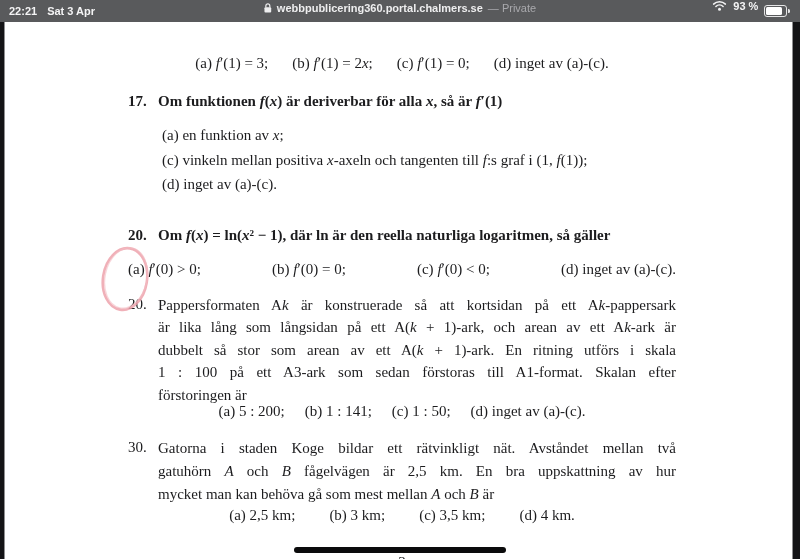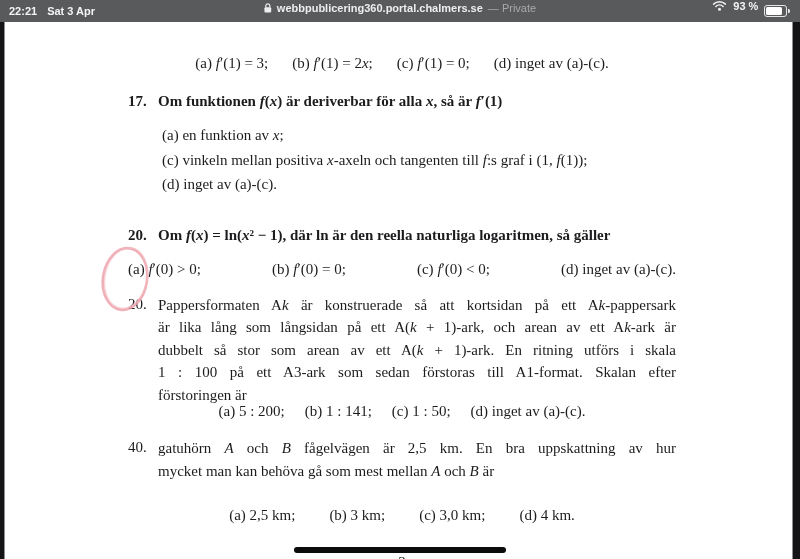--- a/index.html
+++ b/index.html
@@ -130,30 +130,31 @@
       </div>
     </div>
     <div class="block optrow" style="top:371px;gap:20px;">
       <span class="opt">(a) 5 : 200;</span>
       <span class="opt">(b) 1 : 141;</span>
       <span class="opt">(c) 1 : 50;</span>
       <span class="opt">(d) inget av (a)-(c).</span>
     </div>
 
     <div class="block q20" style="top:407px;">
-      <span class="qnum" style="position:absolute;left:0;">40.</span>
+      <span class="qnum" style="position:absolute;left:0;">30.</span>
       <div class="para">
+        <div class="jline">Gatorna i staden Koge bildar ett rätvinkligt nät. Avståndet mellan två</div>
         <div class="jline">gatuhörn <i>A</i> och <i>B</i> fågelvägen är 2,5 km. En bra uppskattning av hur</div>
         <div class="jline jlast">mycket man kan behöva gå som mest mellan <i>A</i> och <i>B</i> är</div>
       </div>
     </div>
     <div class="block optrow" style="top:475px;gap:34px;">
       <span class="opt">(a) 2,5 km;</span>
       <span class="opt">(b) 3 km;</span>
-      <span class="opt">(c) 3,0 km;</span>
+      <span class="opt">(c) 3,5 km;</span>
       <span class="opt">(d) 4 km.</span>
     </div>
 
     <div class="block pagenum" style="top:522px;">3</div>
   </div>
 </div>
 
 <svg class="annotation" width="70" height="82" viewBox="0 0 70 82">
   <ellipse cx="33" cy="40" rx="22" ry="31" fill="none" stroke="#eda2ac" stroke-width="2.6" opacity="0.85" transform="rotate(9 33 40)"></ellipse>
   <ellipse cx="34" cy="39" rx="21" ry="30.5" fill="none" stroke="#f3bcc3" stroke-width="1.4" opacity="0.6" transform="rotate(12 34 39)"></ellipse>

